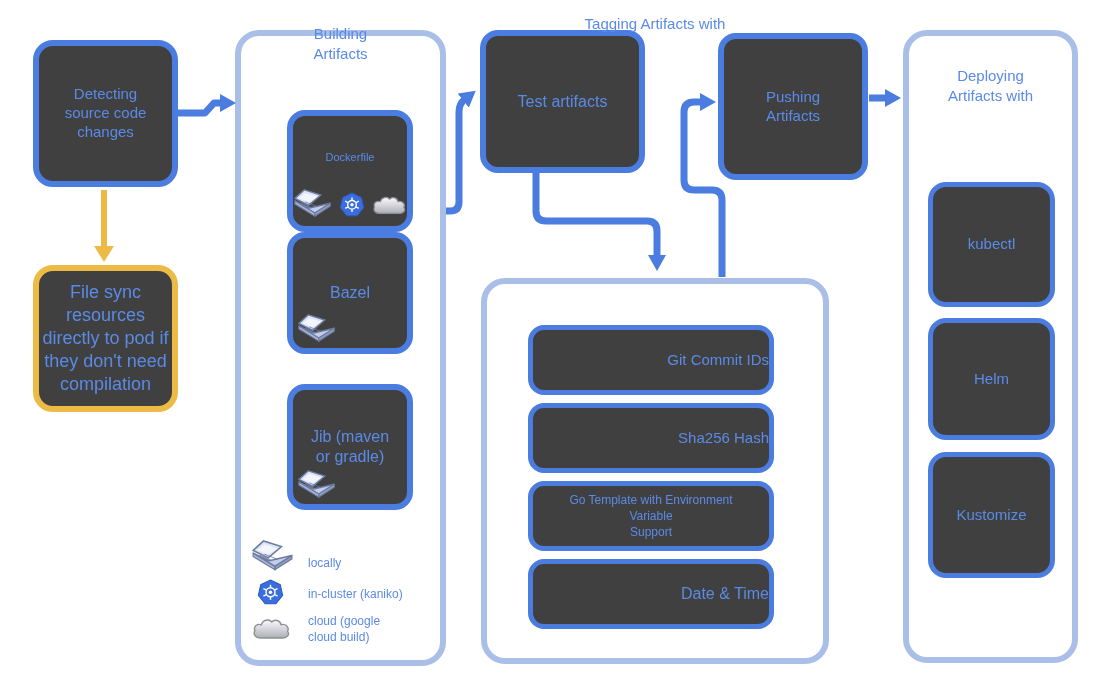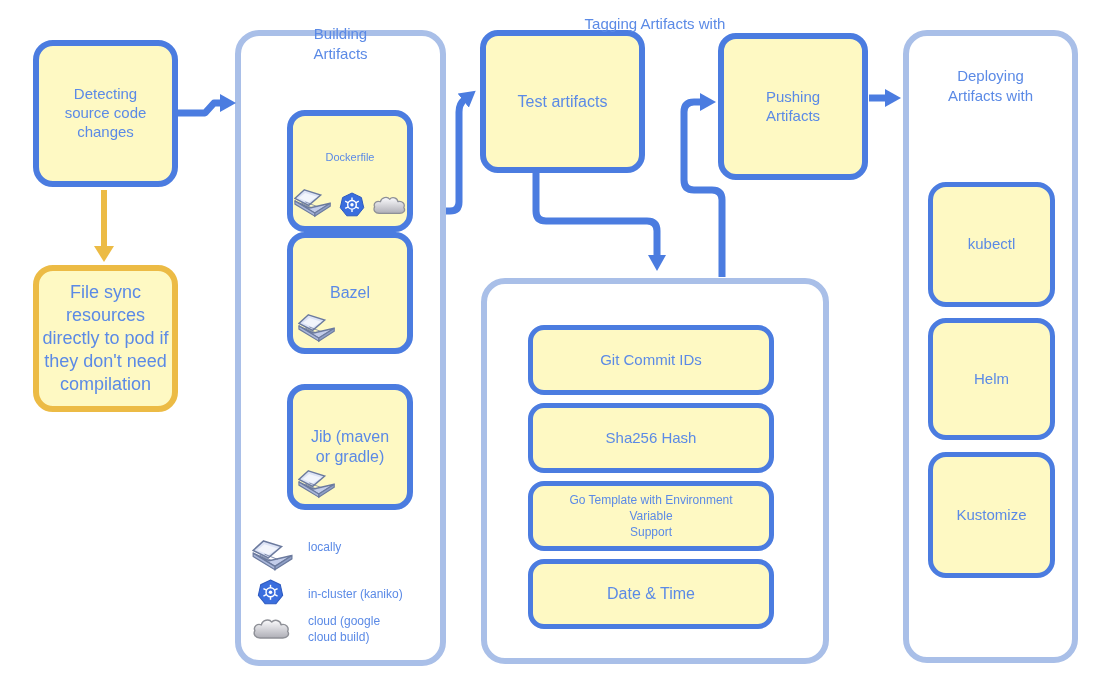--- a/index.html
+++ b/index.html
@@ -15,21 +15,21 @@
     font-family:"Liberation Sans", sans-serif;overflow:hidden;
   }
   
   #arrows{position:absolute;left:0;top:0;width:1100px;height:688px;z-index:3;pointer-events:none;}
   .arrow-blue{fill:none;stroke:var(--node-border);stroke-width:7;stroke-linejoin:round;}
   .arrow-yellow{fill:none;stroke:var(--accent-yellow);stroke-width:6;stroke-linejoin:round;}
   .ah-b{fill:var(--node-border);}
   .ah-y{fill:var(--accent-yellow);}
   
   .node{
-    position:absolute;box-sizing:border-box;background:#fef9c3;
+    position:absolute;box-sizing:border-box;background:#404040;
     border:6px solid var(--node-border);border-radius:20px;
     display:flex;align-items:center;justify-content:center;
     color:var(--label-text);font-size:15px;line-height:1.25;text-align:center;
     z-index:2;
   }
   .container{
     position:absolute;box-sizing:border-box;background:#fff;
     border:6px solid var(--container-border);border-radius:24px;z-index:1;
   }
   .lbl{white-space:pre-line;}
@@ -49,21 +49,21 @@
   .icons-row{position:absolute;left:0;right:0;bottom:6px;display:flex;align-items:center;justify-content:center;gap:7px;}
   .corner-icon{position:absolute;left:5px;bottom:3px;}
   #dockerfile .lbl{margin-bottom:26px;}
   
   .legend-icon{position:absolute;z-index:2;}
   .legend-lbl{position:absolute;color:var(--label-text);font-size:12px;line-height:1.3;white-space:pre-line;z-index:2;}
   
   #test{left:480px;top:30px;width:165px;height:143px;border-radius:18px;font-size:16px;}
   #tagging{left:481px;top:278px;width:348px;height:386px;}
   #tagging-title{top:14px;}
-  .tagrow{left:528px;width:246px;height:70px;border-width:5px;border-radius:16px;}
+  .tagrow{left:528px;width:246px;height:70px;border-width:5px;border-radius:16px;justify-content:flex-end;}
   #tag-git{top:325px;}
   #tag-sha{top:403px;}
   #tag-gotpl{top:481px;font-size:12px;line-height:1.35;padding:0 14px;}
   #tag-date{top:559px;font-size:16px;}
   
   #pushing{left:718px;top:33px;width:150px;height:147px;border-radius:18px;}
   #deploying{left:903px;top:30px;width:175px;height:633px;}
   #deploying-title{top:66px;}
   .deprow{left:928px;width:127px;border-width:5px;border-radius:18px;}
   #kubectl{top:182px;height:125px;}
@@ -169,21 +169,21 @@
     <div class="lbl">Jib (maven
 or gradle)</div>
     <svg class="corner-icon" width="38" height="31">
         <use href="#sym-laptop"></use>
       </svg>
   </div>
 
   <svg class="legend-icon" style="left:252px;top:540px;" width="42" height="34">
       <use href="#sym-laptop"></use>
     </svg>
-  <div class="legend-lbl" style="left:308px;top:540px;">locally</div>
+  <div class="legend-lbl" style="left:308px;top:556px;">locally</div>
 
   <svg class="legend-icon" style="left:257px;top:579px;" width="27" height="27">
       <use href="#sym-k8s"></use>
     </svg>
   <div class="legend-lbl" style="left:308px;top:587px;">in-cluster (kaniko)</div>
 
   <svg class="legend-icon" style="left:252px;top:616px;" width="38" height="25">
       <use href="#sym-cloud"></use>
     </svg>
   <div class="legend-lbl" style="left:308px;top:614px;">cloud (google

